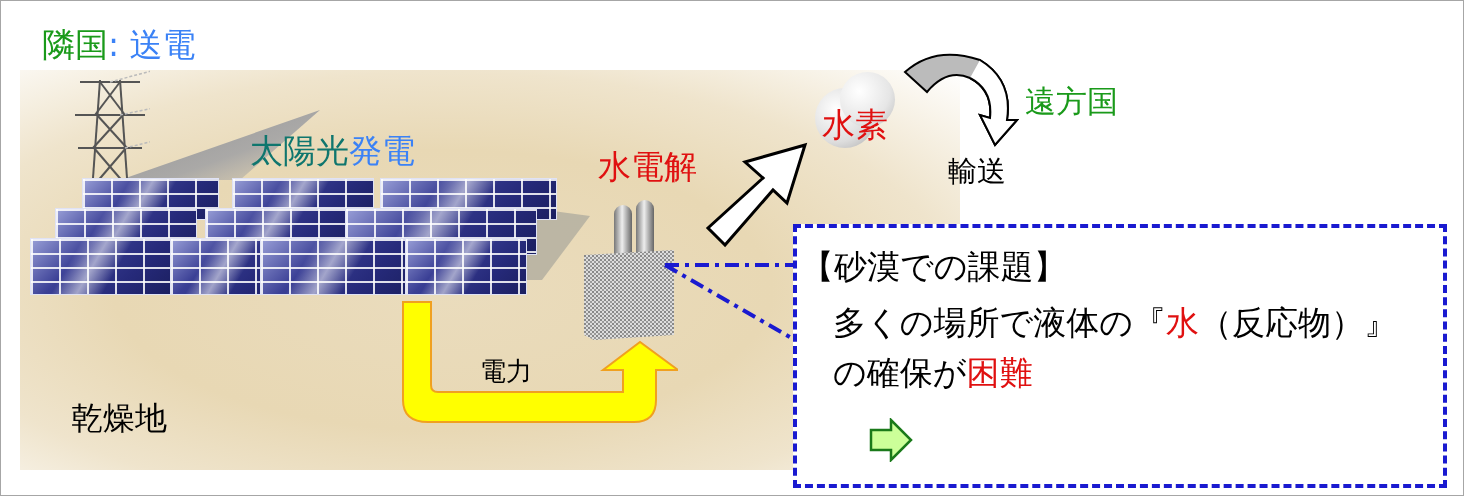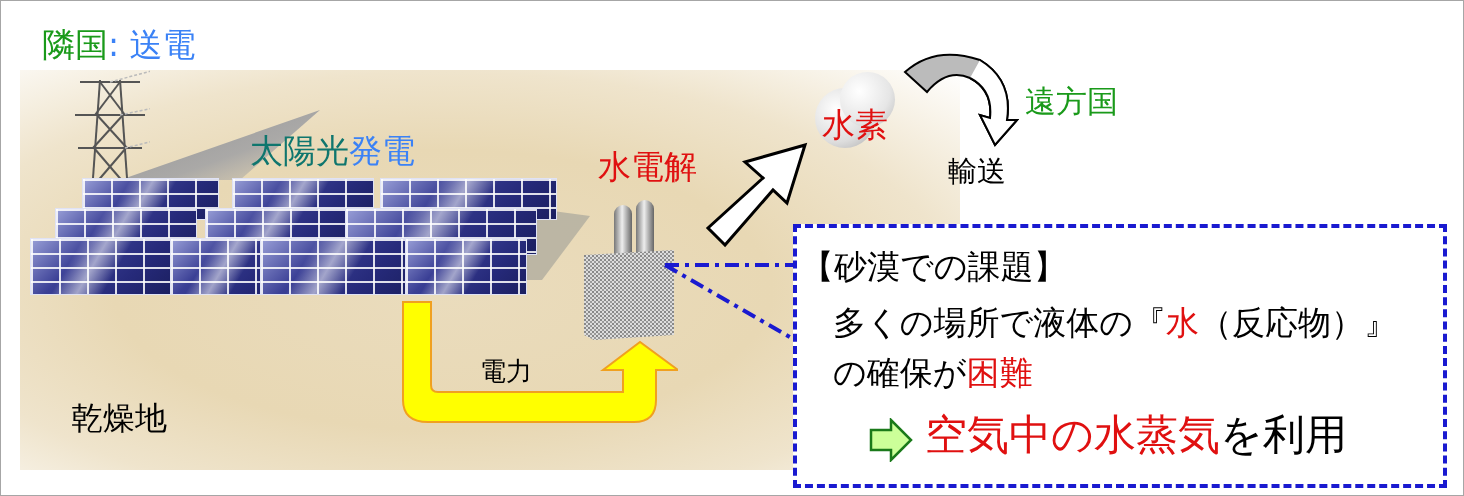--- a/index.html
+++ b/index.html
@@ -158,16 +158,13 @@
   <div class="lbl" style="left:4px;top:22px;font-size:33px;">【砂漠での課題】</div>
   <div class="lbl" style="left:36px;top:78px;font-size:33px;">
     <span>多くの場所で液体の『</span><span class="red">水</span><span>（反応物）』</span>
   </div>
   <div class="lbl" style="left:36px;top:128px;font-size:33px;">
     <span>の確保が</span><span class="red">困難</span>
   </div>
   <svg style="position:absolute;left:72px;top:190px;width:44px;height:44px" viewBox="0 0 44 44">
     <polygon points="2,12 22,12 22,2 42,22 22,42 22,32 2,32" fill="#ccff99" stroke="#1a7a1a" stroke-width="2.5"></polygon>
   </svg>
-  <div class="lbl" style="left:128px;top:186px;font-size:42px;">
-    <span class="red">空気中の水蒸気</span><span>を利用</span>
-  </div>
 </div>
 
 </body></html>

